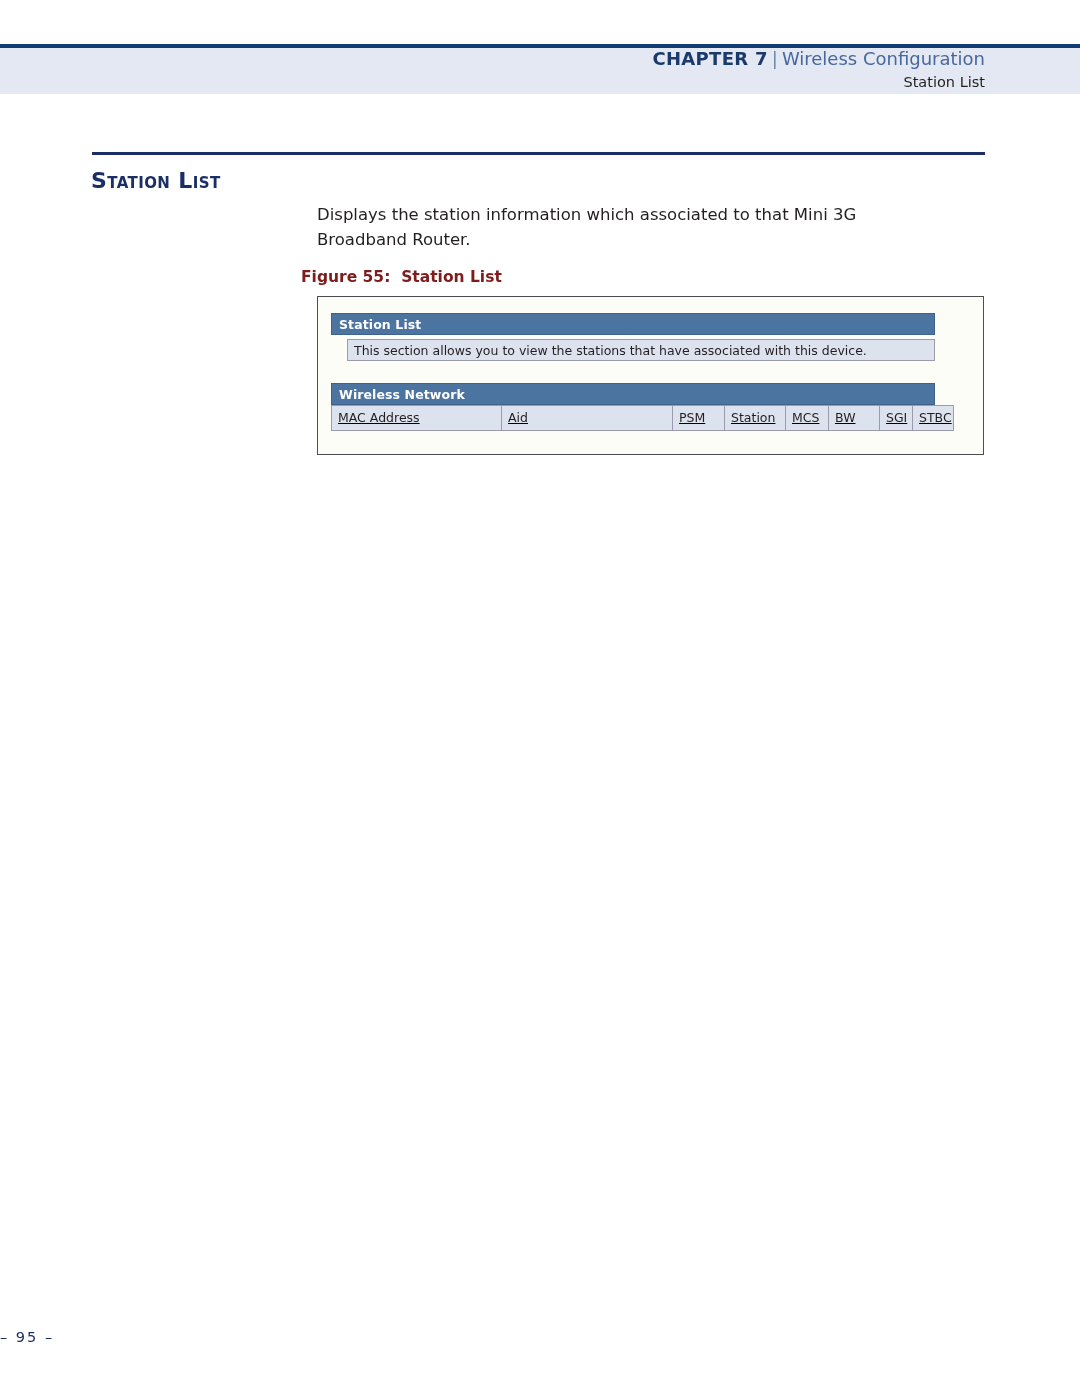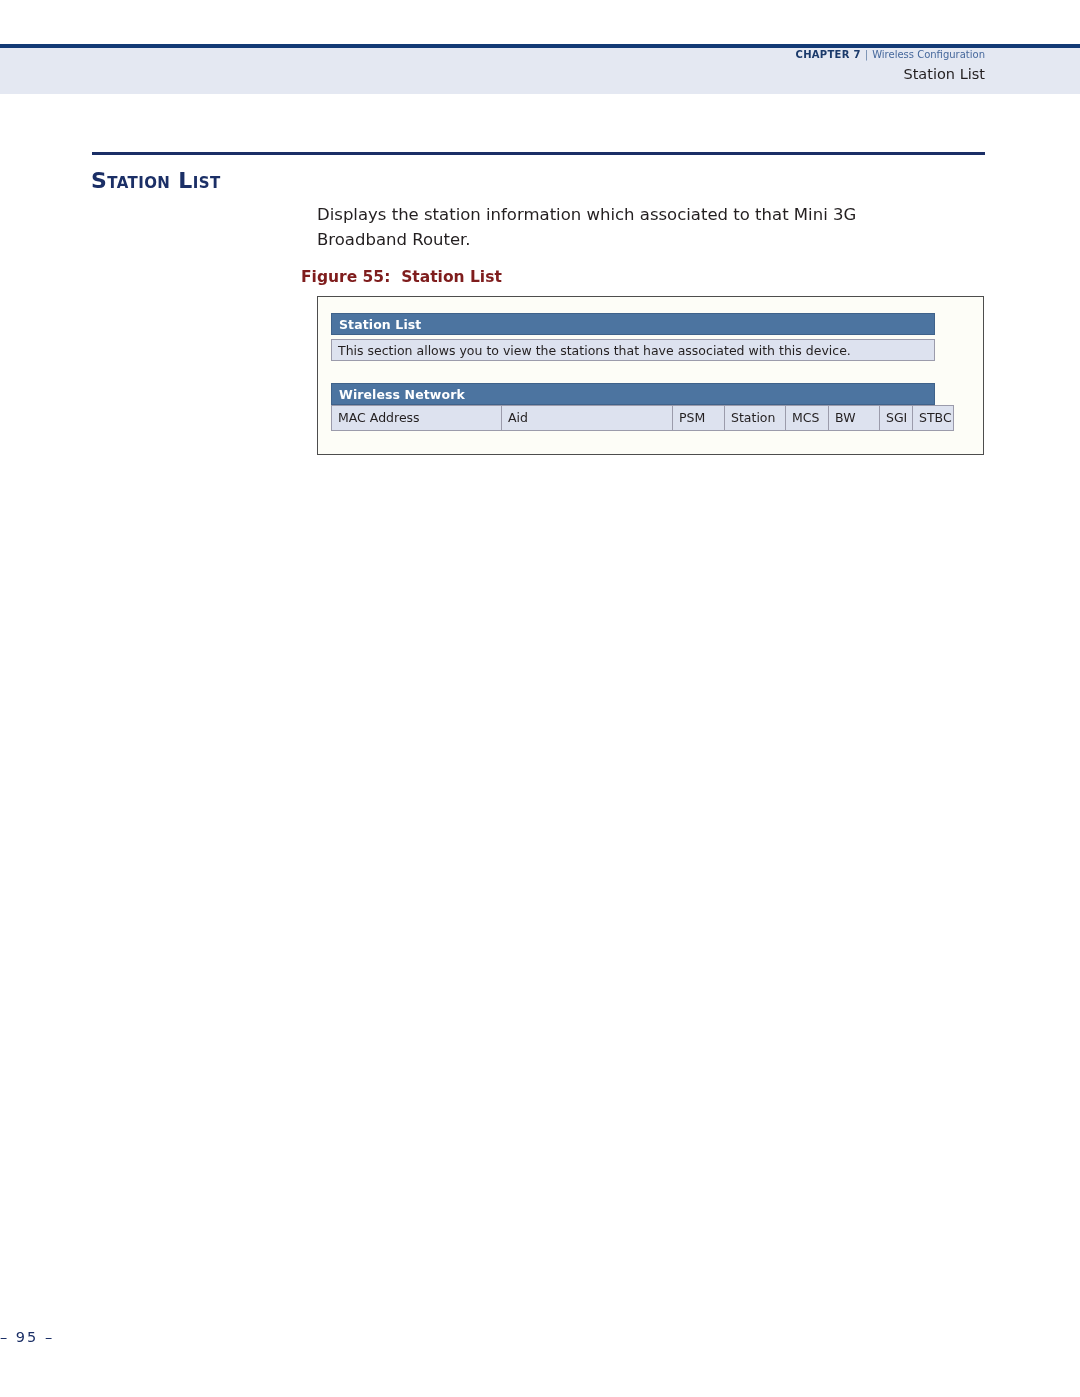--- a/index.html
+++ b/index.html
@@ -33,21 +33,21 @@
     background: #e4e8f2;
   }
   .header-text {
     position: absolute;
     right: 95px;
     top: 50px;
     text-align: right;
     line-height: 1.0;
   }
   .header-line1 {
-    font-size: 10px;
+    font-size: 18px;
     white-space: nowrap;
   }
   .chapter-word {
     color: #1b3a6b;
     font-weight: bold;
     font-variant: small-caps;
     letter-spacing: 0.3px;
   }
   .chapter-sep {
     color: #6b86ad;
@@ -139,28 +139,30 @@
   .ui-desc {
     margin-top: 4px;
     background: #dde2ef;
     border: 1px solid #9b9bab;
     color: #231f20;
     font-size: 12.5px;
     padding: 4px 6px 5px 6px;
     box-sizing: border-box;
     height: 22px;
     line-height: 13px;
+    margin-left: 16px;
   }
   .ui-gap {
     height: 22px;
   }
   .ui-table {
     border-collapse: collapse;
     width: 604px;
     table-layout: fixed;
+    text-decoration: underline;
   }
   .ui-table td {
     background: #dde2ef;
     border: 1px solid #9b9bab;
     color: #231f20;
     font-size: 12.5px;
     padding: 4px 6px 5px 6px;
     height: 22px;
     box-sizing: border-box;
     white-space: nowrap;

